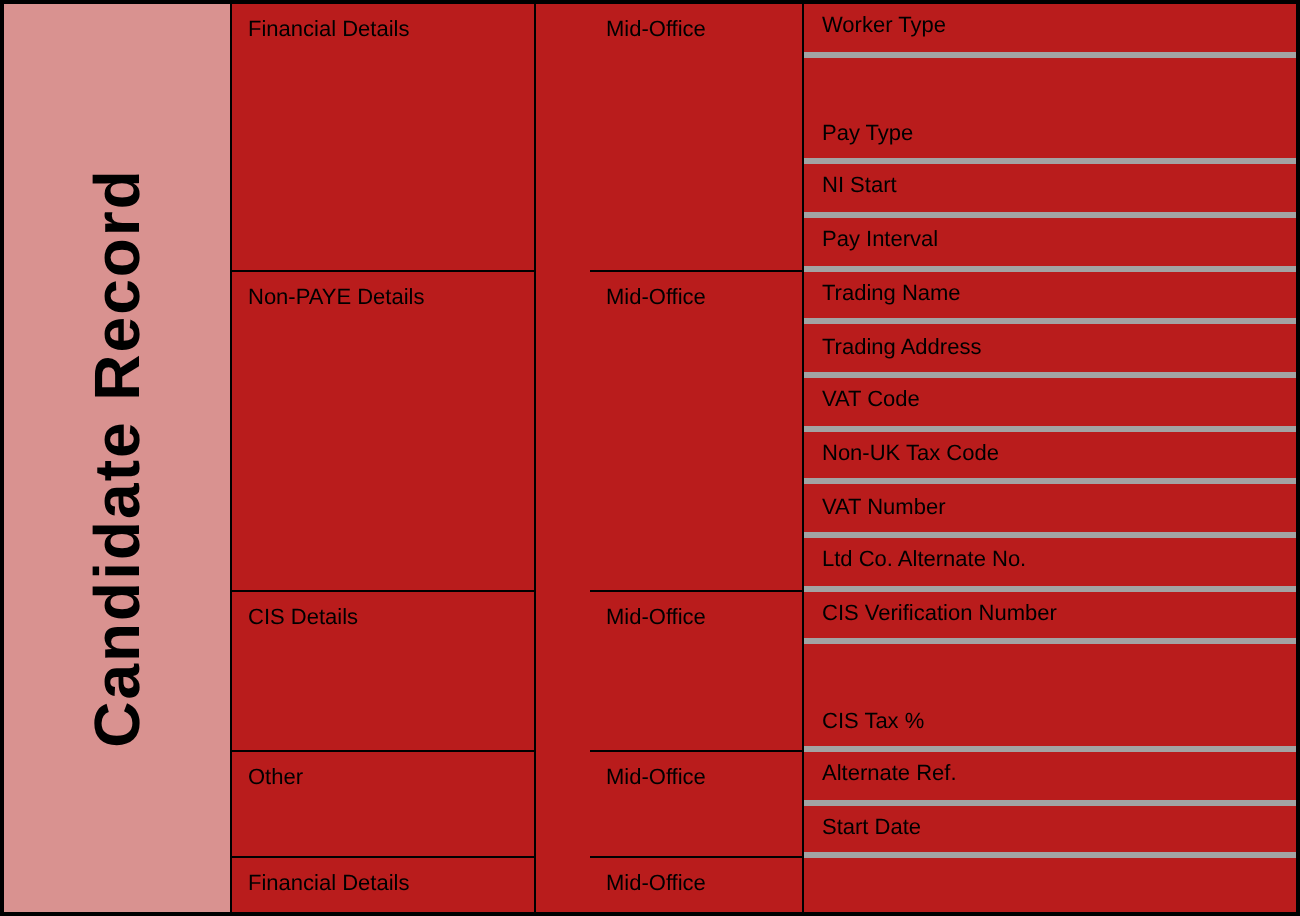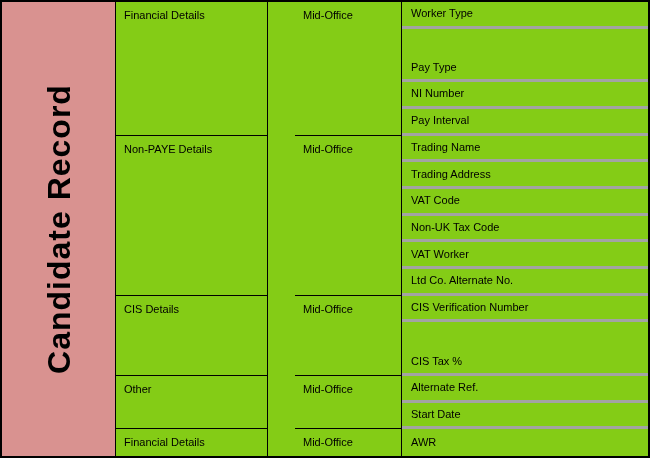--- a/index.html
+++ b/index.html
@@ -35,21 +35,21 @@
     font-weight: bold;
     letter-spacing: 1px;
     color: #000000;
   }
   
   .grid {
     flex: 1 1 auto;
     display: grid;
     grid-template-columns: 152px 134px 1fr;
     grid-template-rows: repeat(17, 1fr);
-    background: #84cc16;
+    background: #b91c1c;
   }
   .cell {
     font-size: 11px;
     line-height: 13px;
     overflow: hidden;
   }
   .cat-cell, .owner-cell {
     grid-column: 1;
     border-right: 1px solid #000000;
     border-bottom: 1px solid #000000;
@@ -73,40 +73,39 @@
   <div class="side-header">
     <div class="vertical-title">Candidate Record</div>
   </div>
 
   <div class="grid">
 
     <div class="cell cat-cell" style="grid-row: 1 / span 5">Financial Details</div>
     <div class="cell owner-cell" style="grid-row: 1 / span 5">Mid-Office</div>
     <div class="cell field-cell" style="grid-row: 1">Worker Type</div>
     <div class="cell field-cell" style="grid-row: 3">Pay Type</div>
-    <div class="cell field-cell" style="grid-row: 4">NI Number</div>
+    <div class="cell field-cell" style="grid-row: 4">NI Start</div>
     <div class="cell field-cell" style="grid-row: 5">Pay Interval</div>
 
     <div class="cell cat-cell" style="grid-row: 6 / span 6">Non-PAYE Details</div>
     <div class="cell owner-cell" style="grid-row: 6 / span 6">Mid-Office</div>
     <div class="cell field-cell" style="grid-row: 6">Trading Name</div>
     <div class="cell field-cell" style="grid-row: 7">Trading Address</div>
     <div class="cell field-cell" style="grid-row: 8">VAT Code</div>
     <div class="cell field-cell" style="grid-row: 9">Non-UK Tax Code</div>
-    <div class="cell field-cell" style="grid-row: 10">VAT Worker</div>
+    <div class="cell field-cell" style="grid-row: 10">VAT Number</div>
     <div class="cell field-cell" style="grid-row: 11">Ltd Co. Alternate No.</div>
 
     <div class="cell cat-cell" style="grid-row: 12 / span 3">CIS Details</div>
     <div class="cell owner-cell" style="grid-row: 12 / span 3">Mid-Office</div>
     <div class="cell field-cell" style="grid-row: 12">CIS Verification Number</div>
     <div class="cell field-cell" style="grid-row: 14">CIS Tax %</div>
 
     <div class="cell cat-cell" style="grid-row: 15 / span 2">Other</div>
     <div class="cell owner-cell" style="grid-row: 15 / span 2">Mid-Office</div>
     <div class="cell field-cell" style="grid-row: 15">Alternate Ref.</div>
     <div class="cell field-cell" style="grid-row: 16">Start Date</div>
 
     <div class="cell cat-cell no-bb" style="grid-row: 17">Financial Details</div>
     <div class="cell owner-cell no-bb" style="grid-row: 17">Mid-Office</div>
-    <div class="cell field-cell no-bb" style="grid-row: 17">AWR</div>
 
   </div>
 </div>
 
 </body></html>

